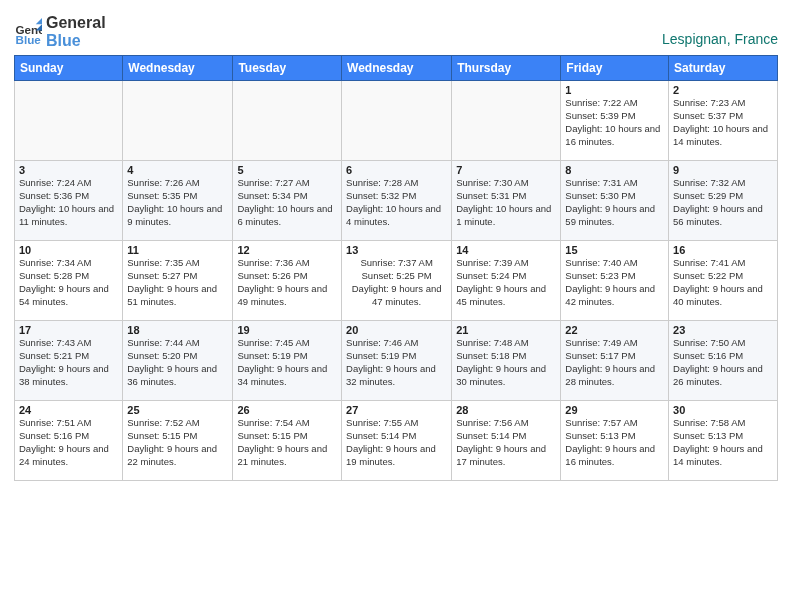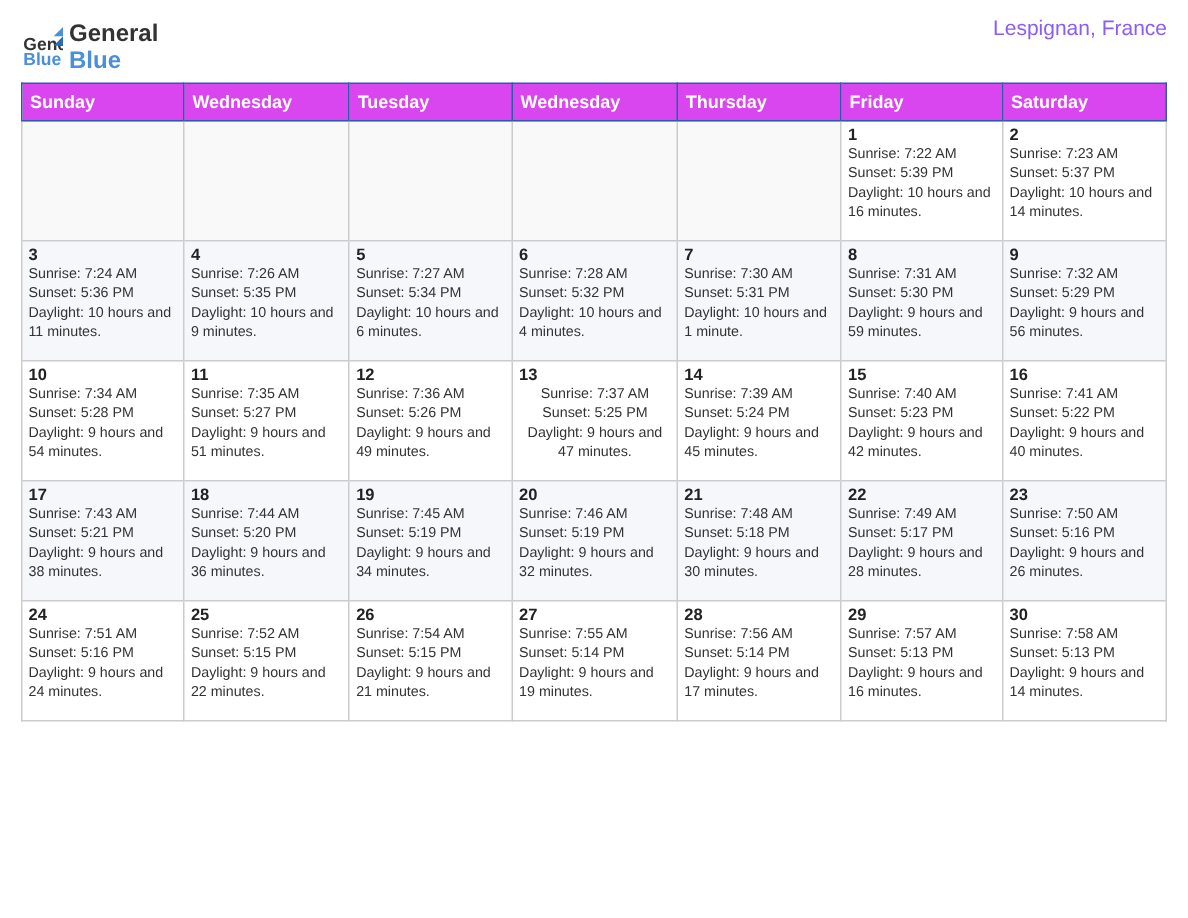--- a/index.html
+++ b/index.html
@@ -34,29 +34,30 @@
       text-align: right;
     }
     .month-title {
       font-size: 32px;
       font-weight: bold;
       color: #333;
       line-height: 1.1;
     }
     .location {
       font-size: 14px;
-      color: #8b5cf6;
+      color: #0f766e;
+      margin-top: 21px;
     }
     .calendar {
       width: 100%;
       border-collapse: collapse;
       font-size: 10.5px;
     }
     .calendar th {
-      background-color: #d946ef;
+      background-color: #3b82f6;
       color: white;
       text-align: left;
       padding: 5px 5px;
       font-size: 12px;
       font-weight: bold;
       border: 1px solid #2a5da5;
     }
     .calendar td {
       border: 1px solid #ccc;
       vertical-align: top;

